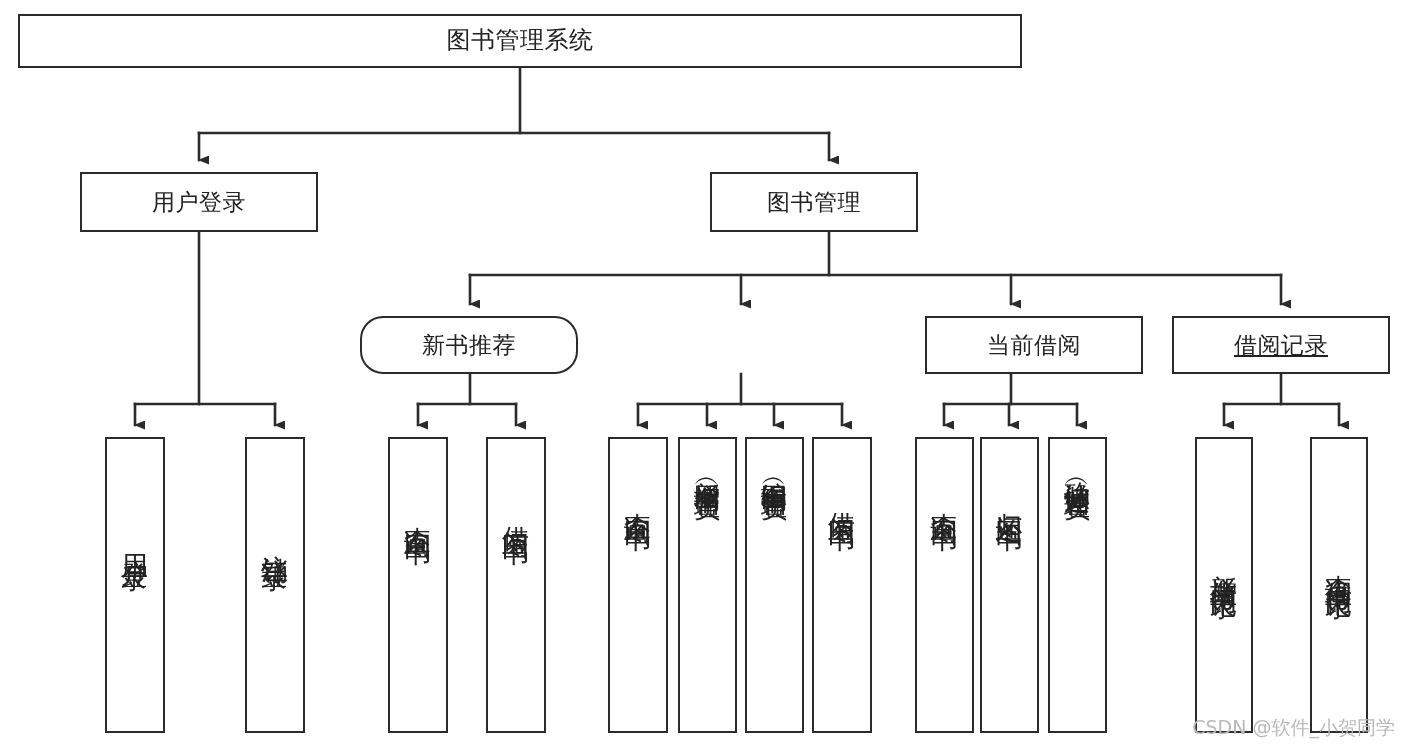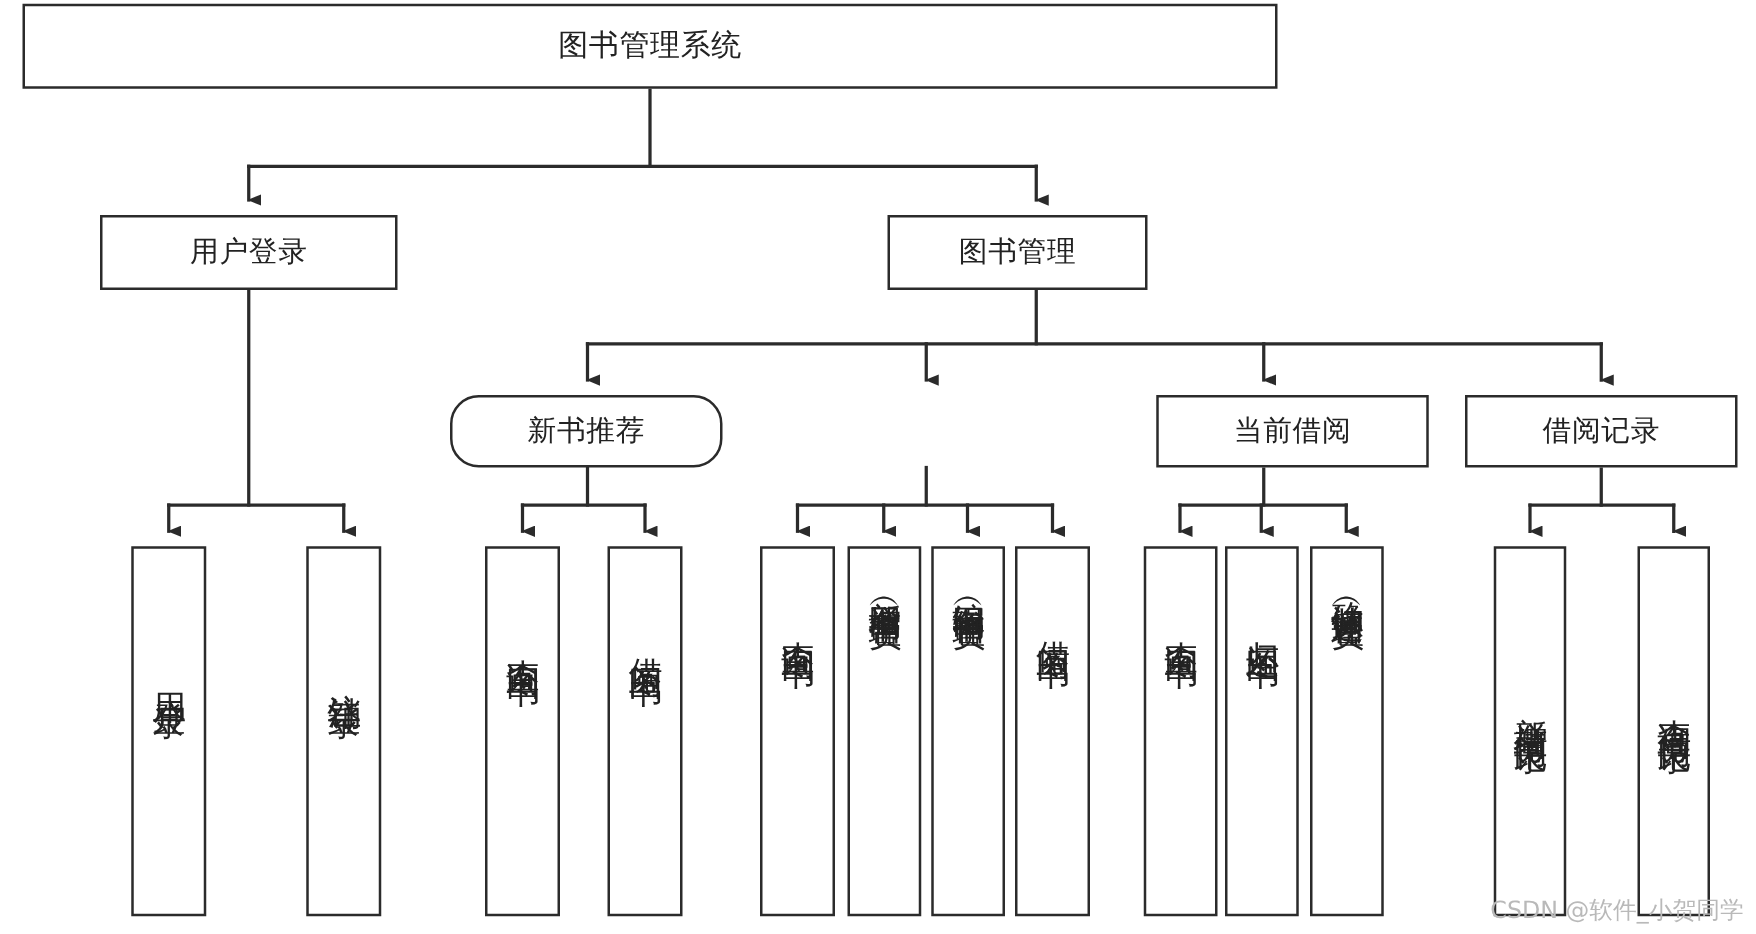--- a/index.html
+++ b/index.html
@@ -143,38 +143,38 @@
       <path d="M1009,404 L1009,425" marker-end="url(#arrow)"></path>
       <path d="M1077,404 L1077,425" marker-end="url(#arrow)"></path>
 
       <path d="M1281,374 L1281,404"></path>
       <path d="M1224,404 L1339,404"></path>
       <path d="M1224,404 L1224,425" marker-end="url(#arrow)"></path>
       <path d="M1339,404 L1339,425" marker-end="url(#arrow)"></path>
     </g>
   </svg>
 
-  <div class="node horiz root" style="left:18px; top:3px; width:1004px; height:68px;">
+  <div class="node horiz root" style="left:18px; top:14px; width:1004px; height:54px;">
     <span class="label">图书管理系统</span>
   </div>
 
   <div class="node horiz" style="left:80px; top:172px; width:238px; height:60px;">
     <span class="label">用户登录</span>
   </div>
   <div class="node horiz" style="left:710px; top:172px; width:208px; height:60px;">
     <span class="label">图书管理</span>
   </div>
 
   <div class="node horiz" style="left:360px; top:316px; width:218px; height:58px;border-radius:23px;">
     <span class="label">新书推荐</span>
   </div>
   <div class="node horiz" style="left:925px; top:316px; width:218px; height:58px;">
     <span class="label">当前借阅</span>
   </div>
-  <div class="node horiz" style="left:1172px; top:316px; width:218px; height:58px;">
+  <div class="node horiz" style="left:1172px; top:316px; width:218px; height:58px;text-decoration:underline;">
     <span class="label">借阅记录</span>
   </div>
 
   <div class="node vert mid" style="left:105px; top:437px; width:60px; height:296px;">
     <span class="label">用户登录</span>
   </div>
   <div class="node vert mid" style="left:245px; top:437px; width:60px; height:296px;">
     <span class="label">注销登录</span>
   </div>
 

